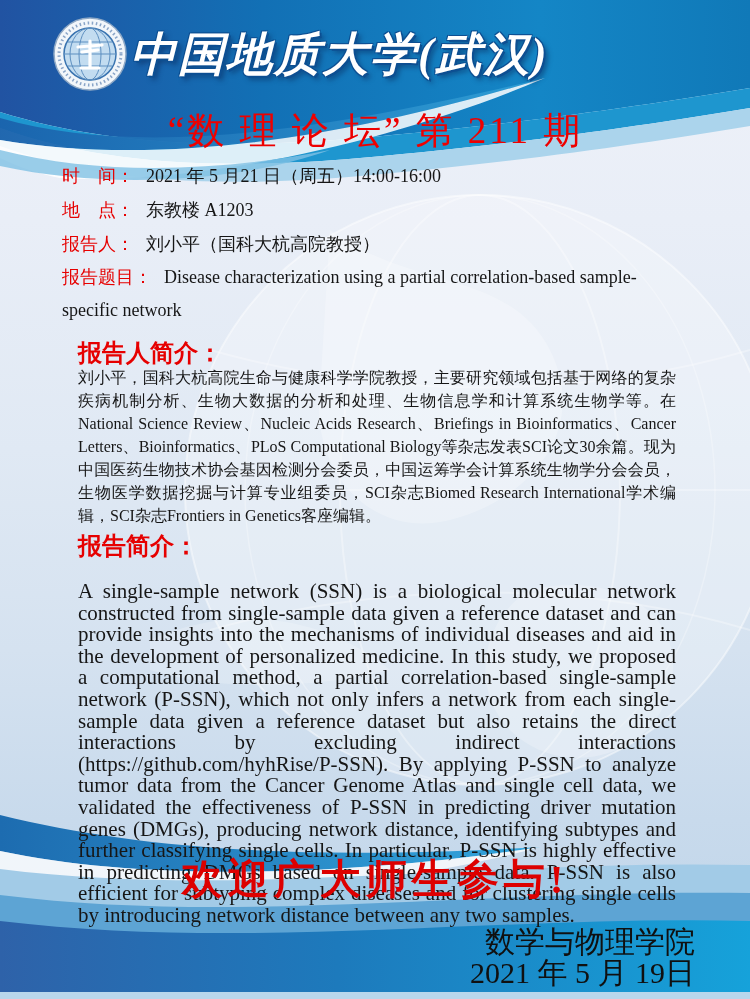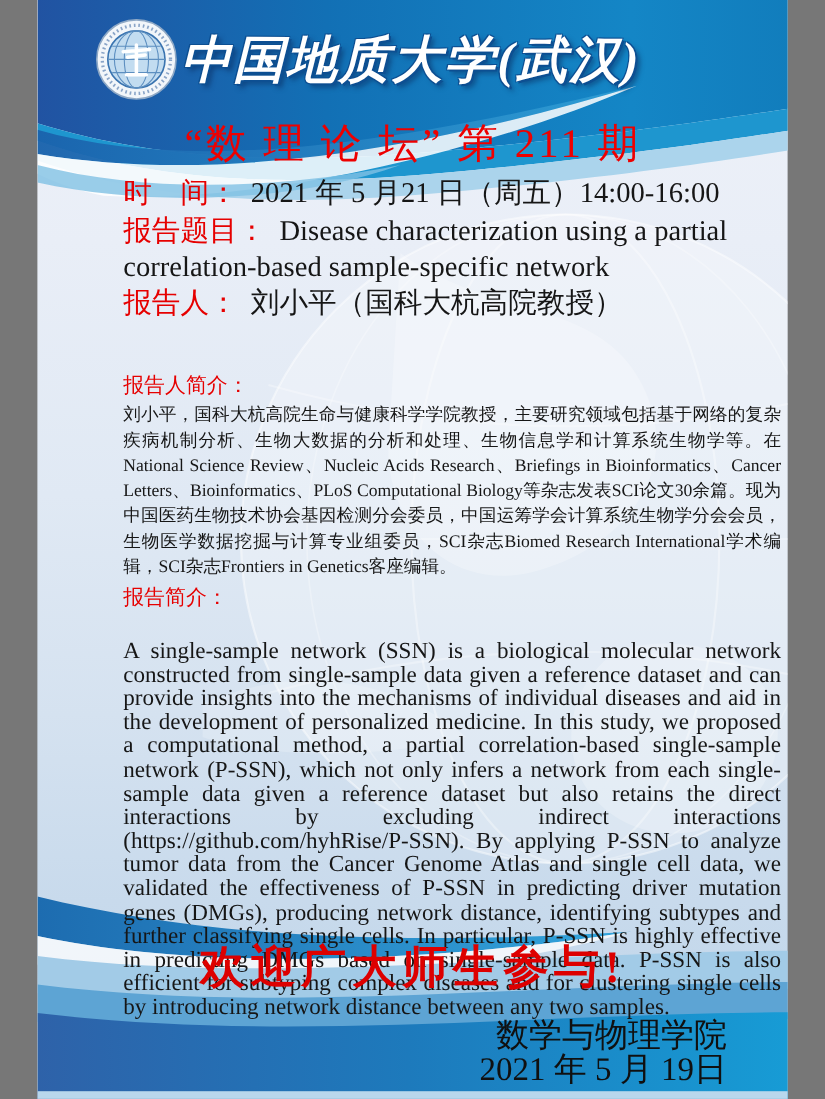--- a/index.html
+++ b/index.html
@@ -1,39 +1,39 @@
 <!DOCTYPE html>
 <html><head>
 <meta charset="utf-8">
 <style>
   html,body{margin:0;padding:0;background:#777;}
   .poster{
-    position:relative;width:682px;height:999px;margin:0 auto;overflow:hidden;
+    position:relative;width:750px;height:999px;margin:0 auto;overflow:hidden;
     background:linear-gradient(180deg,#eff2f9 0%,#e9eef7 22%,#e0e9f4 45%,#d5e2f0 65%,#c8daec 82%,#bdd4e9 100%);
     font-family:"Liberation Serif","DejaVu Serif",serif;
   }
   svg{display:block}
   .bg-header{position:absolute;top:0;left:0;z-index:1}
   .bg-watermark{position:absolute;top:170px;left:150px;z-index:2;pointer-events:none}
   .bg-footer{position:absolute;bottom:0;left:0;z-index:3}
   .logo{position:absolute;top:16px;left:52px;z-index:5}
   .uni-name{
     position:absolute;top:24px;left:130px;z-index:5;
     font-size:46px;font-weight:bold;font-style:italic;letter-spacing:2px;color:#fff;
     text-shadow:-1px -1px 0 #0d4f92,1px -1px 0 #0d4f92,-1px 1px 0 #0d4f92,2px 2px 0 #0d4f92,4px 4px 5px rgba(10,40,90,.55);
   }
   .title{
     position:absolute;top:106px;left:1px;right:0;z-index:6;text-align:center;
     font-size:37px;letter-spacing:3px;color:#ee0000;
   }
-  .details{position:absolute;top:159px;left:78px;width:600px;z-index:6;font-size:26px;color:#161616;font-family:Liberation Serif, serif;}
+  .details{position:absolute;top:159px;left:62px;width:600px;z-index:6;font-size:18px;color:#161616;font-family:Liberation Serif, serif;}
   .drow{margin:0;line-height:34px;}
   .drow.wrap{line-height:33px;}
   .dlabel{color:#e60000;margin-right:12px;white-space:pre-wrap;}
-  .sec-h{position:absolute;left:78px;z-index:6;margin:0;font-size:19px;font-weight:normal;color:#e60000;}
+  .sec-h{position:absolute;left:78px;z-index:6;margin:0;font-size:24px;font-weight:bold;color:#e60000;}
   .sec-body{position:absolute;left:78px;width:598px;z-index:6;margin:0;color:#161616;text-align:justify;}
   .bio{top:366px;font-size:16px;line-height:23px;}
   .abs{top:581px;font-size:21px;line-height:21.6px;}
   .welcome{
     position:absolute;top:852px;left:0;right:0;z-index:7;text-align:center;
     font-size:41px;font-weight:bold;letter-spacing:5px;color:#dd0000;
   }
   .footer{position:absolute;top:926px;right:55px;z-index:7;text-align:right;font-size:30px;line-height:31px;color:#101010;}
 </style>
 </head>
@@ -104,22 +104,23 @@
       <path d="M26,31 L50,29 M38,25 V52 M29,52 H47 M30,36 L46,34" fill="none" stroke="#ffffff" stroke-width="3.2" stroke-linecap="round"></path>
     </svg>
   </div>
 
   <div class="uni-name">中国地质大学(武汉)</div>
 
   <div class="title">“数 理 论 坛” 第 211 期</div>
 
   <div class="details">
     <p class="drow"><span class="dlabel">时　间：</span><span>2021 年 5 月21 日（周五）14:00-16:00</span></p>
+    <p class="drow"><span class="dlabel">地　点：</span><span>东教楼 A1203</span></p>
+    <p class="drow"><span class="dlabel">报告人：</span><span>刘小平（国科大杭高院教授）</span></p>
     <p class="drow wrap"><span class="dlabel">报告题目：</span><span>Disease characterization using a partial correlation-based sample-specific network</span></p>
-    <p class="drow"><span class="dlabel">报告人：</span><span>刘小平（国科大杭高院教授）</span></p>
   </div>
 
   <h2 class="sec-h" style="top:337px">报告人简介：</h2>
   <p class="sec-body bio">刘小平，国科大杭高院生命与健康科学学院教授，主要研究领域包括基于网络的复杂疾病机制分析、生物大数据的分析和处理、生物信息学和计算系统生物学等。在National Science Review、Nucleic Acids Research、Briefings in Bioinformatics、Cancer Letters、Bioinformatics、PLoS Computational Biology等杂志发表SCI论文30余篇。现为中国医药生物技术协会基因检测分会委员，中国运筹学会计算系统生物学分会会员，生物医学数据挖掘与计算专业组委员，SCI杂志Biomed Research International学术编辑，SCI杂志Frontiers in Genetics客座编辑。</p>
 
   <h2 class="sec-h" style="top:530px">报告简介：</h2>
   <p class="sec-body abs">A single-sample network (SSN) is a biological molecular network constructed from single-sample data given a reference dataset and can provide insights into the mechanisms of individual diseases and aid in the development of personalized medicine. In this study, we proposed a computational method, a partial correlation-based single-sample network (P-SSN), which not only infers a network from each single-sample data given a reference dataset but also retains the direct interactions by excluding indirect interactions (https://github.com/hyhRise/P-SSN). By applying P-SSN to analyze tumor data from the Cancer Genome Atlas and single cell data, we validated the effectiveness of P-SSN in predicting driver mutation genes (DMGs), producing network distance, identifying subtypes and further classifying single cells. In particular, P-SSN is highly effective in predicting DMGs based on single-sample data. P-SSN is also efficient for subtyping complex diseases and for clustering single cells by introducing network distance between any two samples.</p>
 
   <div class="welcome">欢迎广大师生参与!</div>
 

